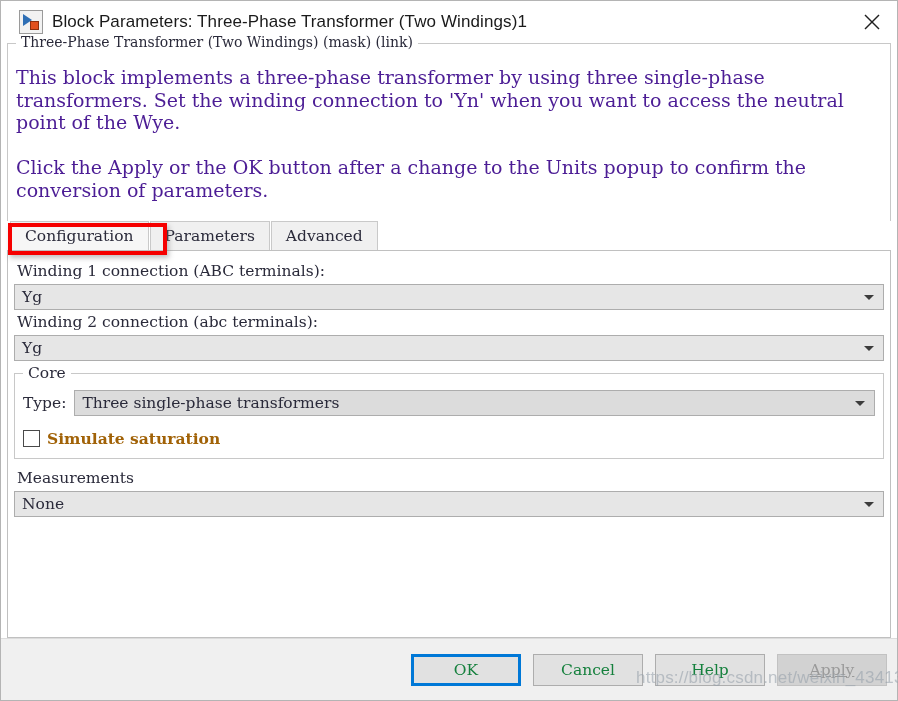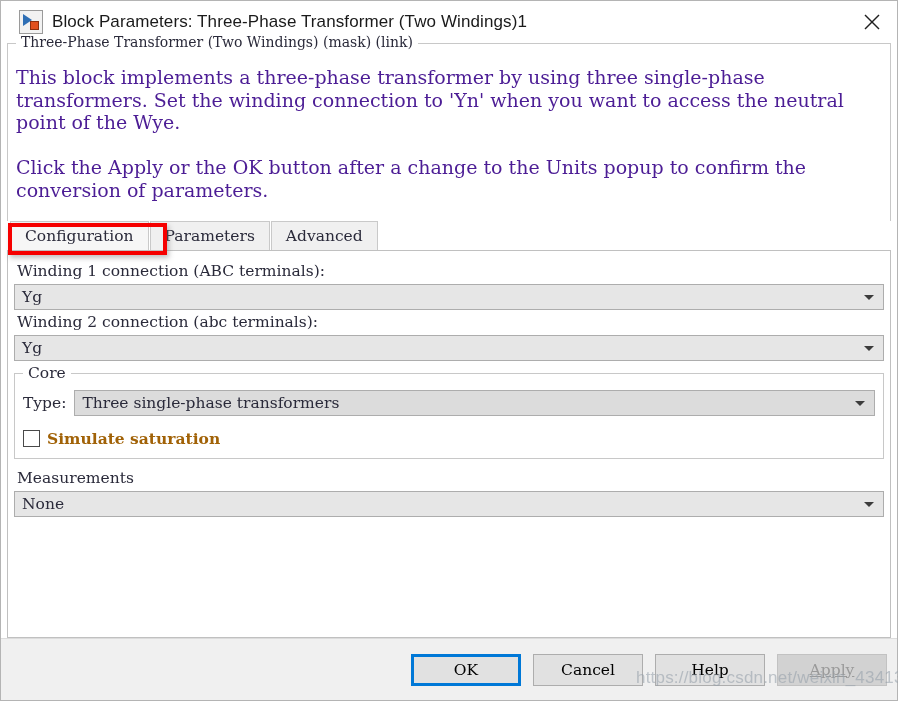--- a/index.html
+++ b/index.html
@@ -278,21 +278,21 @@
   }
   .btn {
     width: 110px;
     height: 32px;
     margin-left: 12px;
     background: #e1e1e1;
     border: 1px solid #adadad;
     box-sizing: border-box;
     font-family: "DejaVu Serif", serif;
     font-size: 15.5px;
-    color: #000000;
+    color: #15803d;
     display: flex;
     align-items: center;
     justify-content: center;
     cursor: pointer;
   }
   .btn.primary {
     border: 3px solid #0078d7;
     background: #e1e1e1;
   }
   .btn.disabled {

